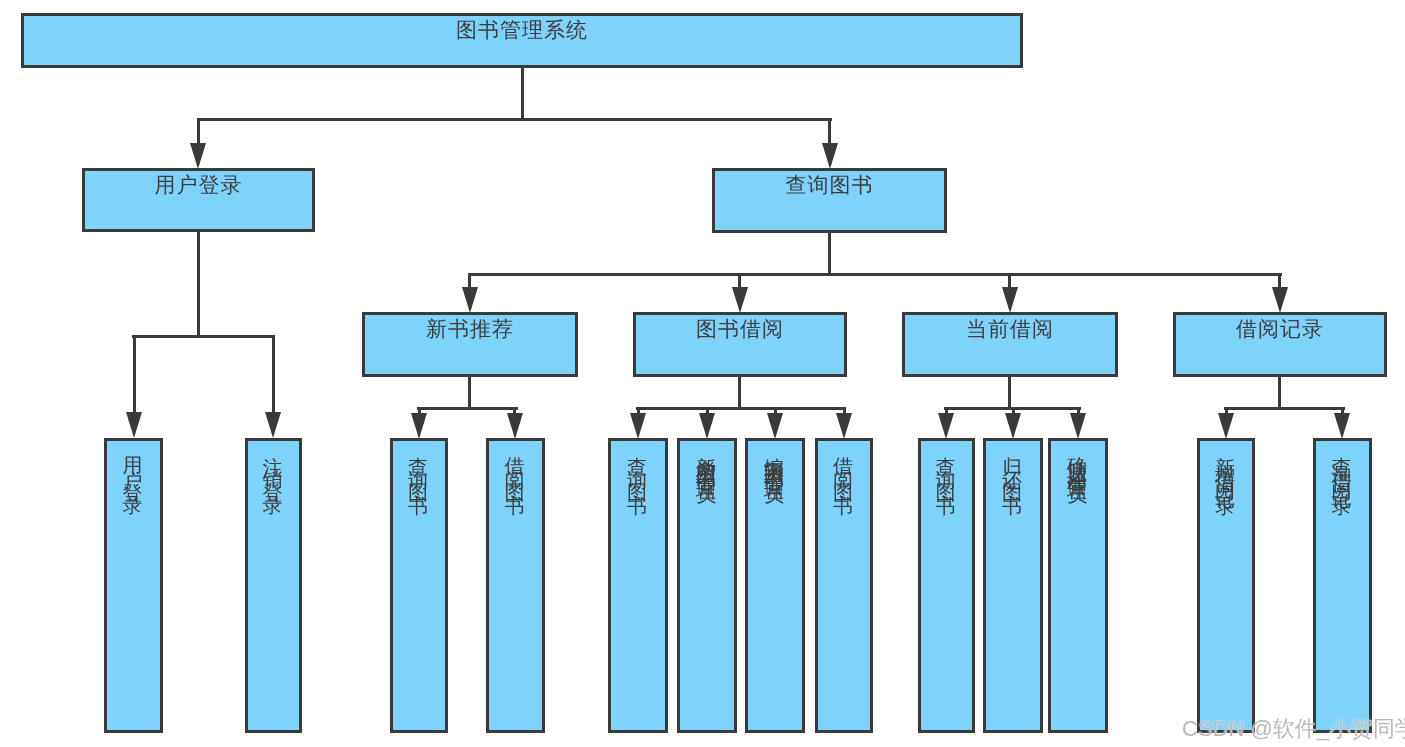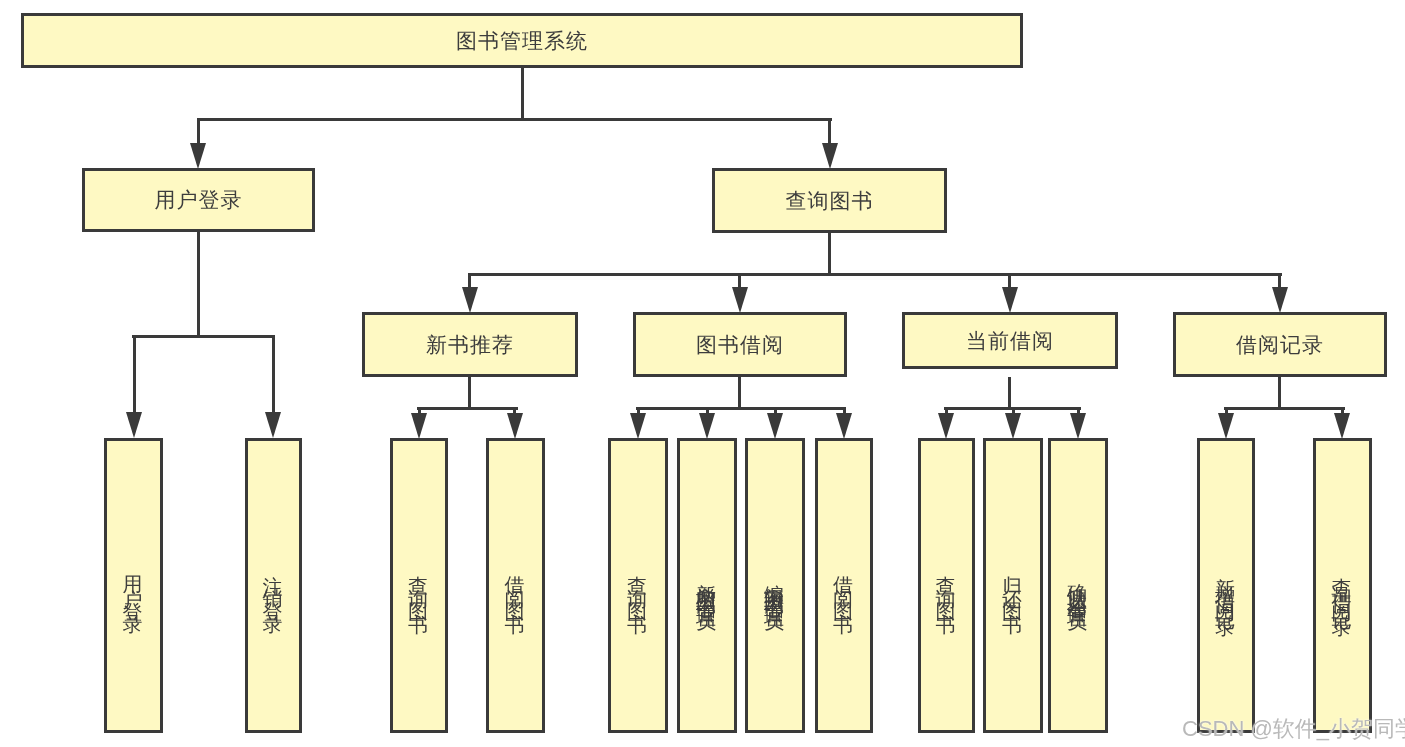--- a/index.html
+++ b/index.html
@@ -15,23 +15,23 @@
     position: relative;
     width: 1405px;
     height: 747px;
     background: var(--background);
     overflow: hidden;
   }
   
   .node {
     position: absolute;
     border: 3px solid var(--line);
-    background: #fef9c3;
+    background: #7dd3fc;
     display: flex;
-    align-items: center;
+    align-items: flex-start;
     justify-content: center;
     color: var(--text);
   }
   .node.h { font-size: 21px; letter-spacing: 1px; }
   .node.leaf { font-size: 20px; }
   .node.leaf > span {
     writing-mode: vertical-rl;
     text-orientation: mixed;
     letter-spacing: 13px;
     white-space: nowrap;
@@ -97,21 +97,21 @@
   <div class="arr" style="left:1002px; top:287px;"></div>
   <div class="line" style="left:1278px; top:273px; width:3px; height:24px;"></div>
   <div class="arr" style="left:1272px; top:287px;"></div>
 
   <div class="node h" style="left:633px; top:312px; width:214px; height:65px;">
     <span>图书借阅</span>
   </div>
   <div class="node h" style="left:362px; top:312px; width:216px; height:65px;">
     <span>新书推荐</span>
   </div>
-  <div class="node h" style="left:902px; top:312px; width:216px; height:57px;">
+  <div class="node h" style="left:902px; top:312px; width:216px; height:65px;">
     <span>当前借阅</span>
   </div>
   <div class="node h" style="left:1173px; top:312px; width:214px; height:65px;">
     <span>借阅记录</span>
   </div>
 
   <div class="line" style="left:468px; top:377px; width:3px; height:33px;"></div>
   <div class="line" style="left:417px; top:407px; width:101px; height:3px;"></div>
   <div class="line" style="left:418px; top:407px; width:3px; height:16px;"></div>
   <div class="arr" style="left:411px; top:413px;"></div>

